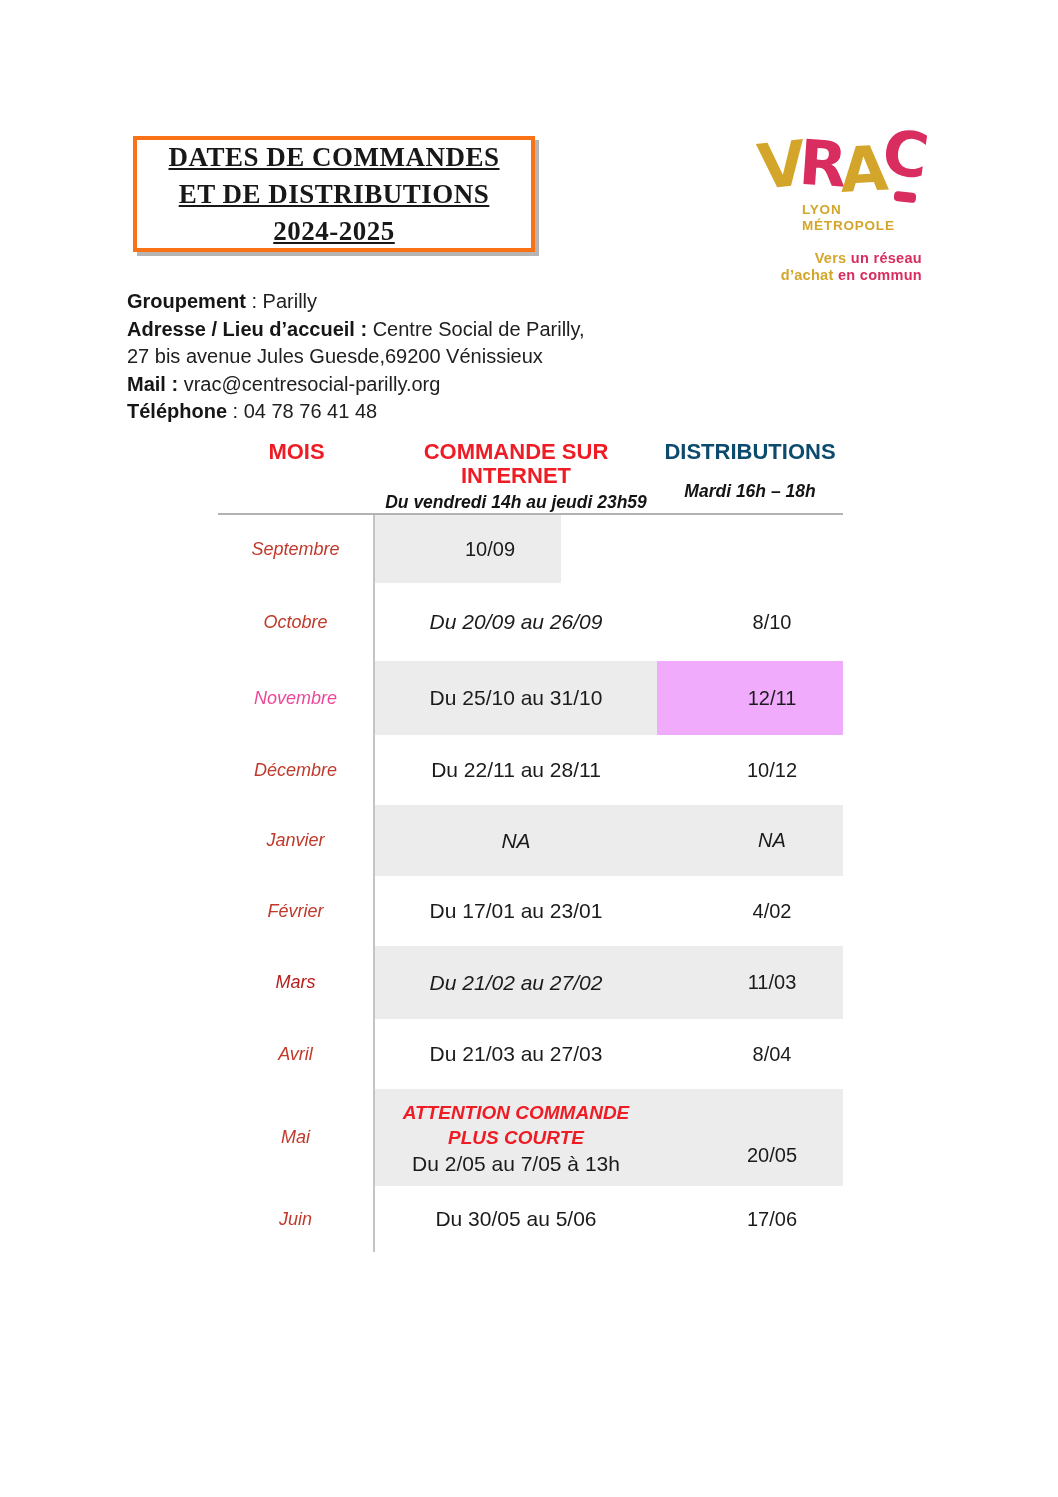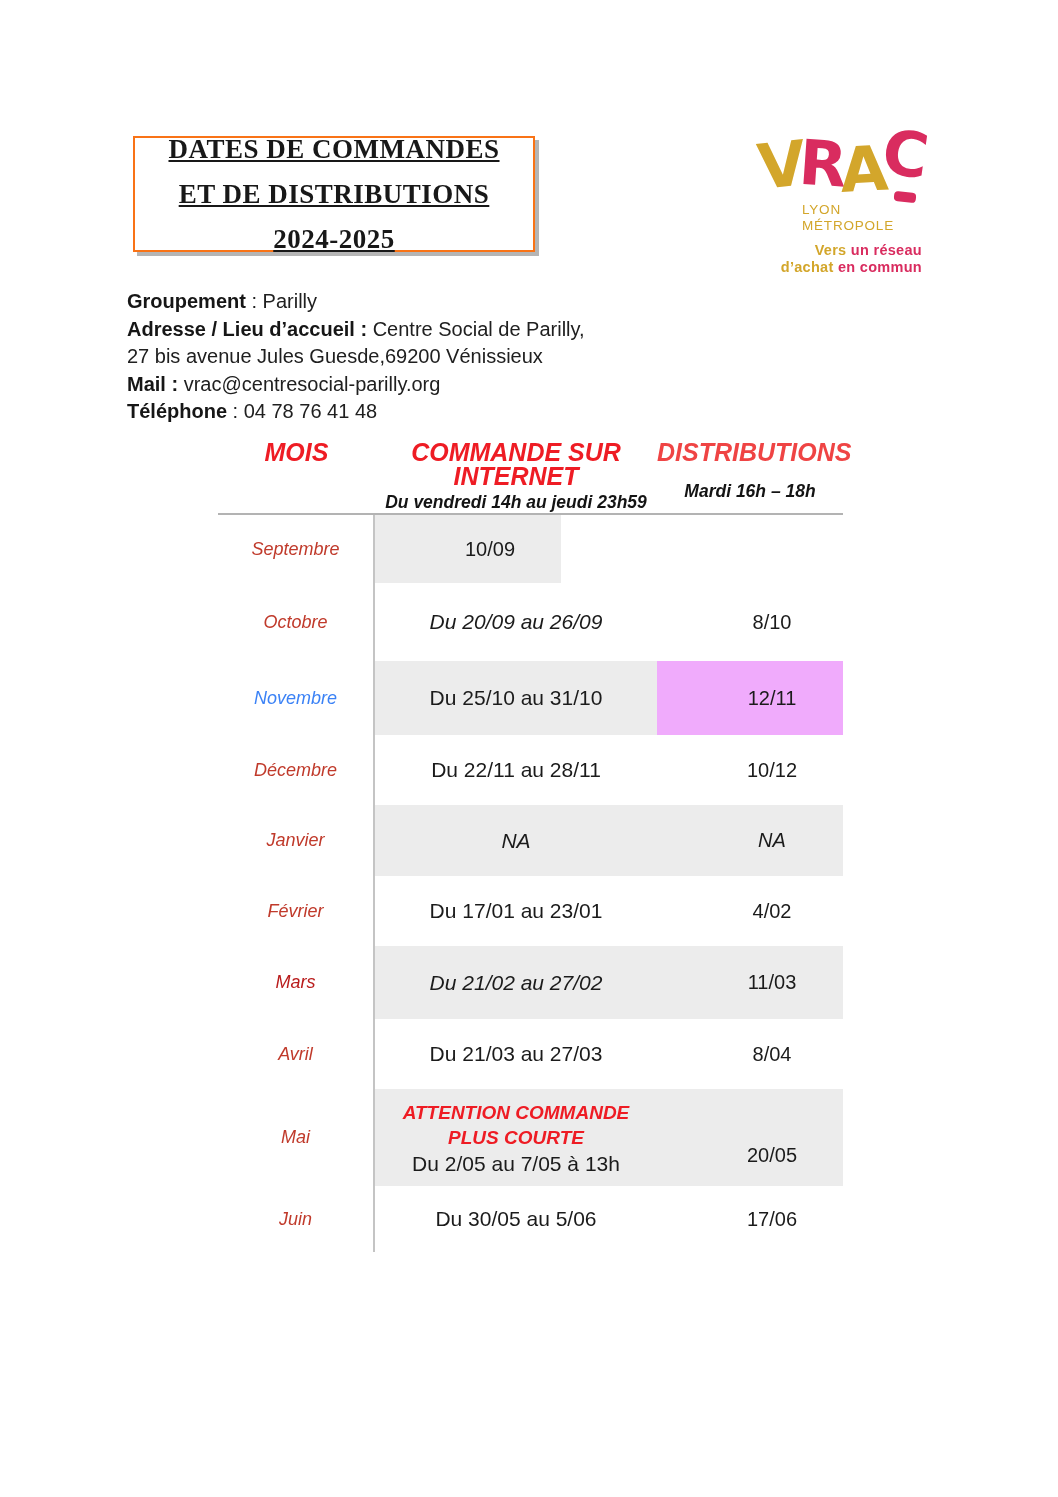--- a/index.html
+++ b/index.html
@@ -10,25 +10,25 @@
     background:#ffffff;
     font-family:"Liberation Sans", sans-serif;
     color:#1d1d1d;
     overflow:hidden;
   }
 
   
   .title-box {
     position:absolute; left:133px; top:136px;
     width:402px; height:116px;
-    border:2px solid #f97316;
+    border:4px solid #f97316;
     box-shadow:4px 4px 0 #b5b5b5;
     background:#fff;
     display:flex; flex-direction:column; align-items:center; justify-content:center;
-    gap:12px;
+    gap:4px;
   }
   .title-line {
     font-family:"Liberation Serif", serif;
     font-weight:bold; font-size:27px; line-height:33px;
     color:#181818; text-decoration:underline;
     letter-spacing:0.5px;
   }
 
   
   .logo { position:absolute; left:754px; top:126px; width:168px; }
@@ -42,42 +42,42 @@
   .vl-v { transform:rotate(-6deg); }
   .vl-r { transform:rotate(4deg) translateY(-2px); }
   .vl-a { transform:rotate(-3deg) translateY(4px); }
   .vl-c { transform:rotate(8deg) translateY(-12px); }
   .c-bar {
     position:absolute; right:6px; top:66px;
     width:22px; height:10px; border-radius:4px;
     transform:rotate(6deg);
   }
   .lyon-metropole {
-    margin:-10px 0 8px 48px;
-    font-weight:normal; font-size:13.5px; line-height:16px;
+    margin:-10px 0 16px 48px;
+    font-weight:bold; font-size:13.5px; line-height:16px;
     letter-spacing:0.8px;
   }
   .tagline {
     margin-top:8px; text-align:right;
     font-weight:bold; font-size:14.5px; line-height:17px;
     letter-spacing:0.3px; white-space:nowrap;
   }
 
   
   .contact { position:absolute; left:127px; top:288px; font-size:20px; line-height:27.5px; color:#202020; }
   .contact b { font-weight:bold; color:#161616; }
 
   
   .sched { position:absolute; left:218px; top:440px; width:625px; }
   .thead { display:flex; }
   .th { text-align:center; }
   .th-mois  { width:157px; }
   .th-cmd   { width:282px; }
   .th-dist  { width:186px; }
-  .th-label { font-weight:bold; font-style:italic; font-size:25px; line-height:24px; }
+  .th-label { font-weight:bold; font-size:22px; line-height:24px; }
   .th-sub   { font-weight:bold; font-style:italic; font-size:17.5px; line-height:22px; color:#141414; margin-top:3px; }
   .th-sub-dist { margin-top:16px; }
 
   .tbody { border-top:2px solid #b3b3b3; }
   .trow { display:flex; }
   .cell { display:flex; align-items:center; justify-content:center; text-align:center; }
   .c-month { width:157px; background:#fff; border-right:2px solid #c4c4c4; }
   .c-cmd   { width:282px; flex-direction:column; }
   .c-dist  { width:186px; }
   .month-text { font-style:italic; font-size:18px; }
@@ -129,21 +129,21 @@
   <div class="sched">
     <div class="thead">
       <div class="th th-mois">
         <div class="th-label" style="color:#ee1c24">MOIS</div>
       </div>
       <div class="th th-cmd">
         <div class="th-label" style="color:#ee1c24">COMMANDE SUR INTERNET</div>
         <div class="th-sub">Du vendredi 14h au jeudi 23h59</div>
       </div>
       <div class="th th-dist">
-        <div class="th-label" style="color:#ef4444">DISTRIBUTIONS</div>
+        <div class="th-label" style="color:#0c4a6e">DISTRIBUTIONS</div>
         <div class="th-sub th-sub-dist">Mardi 16h – 18h</div>
       </div>
     </div>
 
     <div class="tbody">
 
       <div class="trow h68">
         <div class="cell c-month">
             <span class="month-text" style="color:#c03a2b">Septembre</span>
           </div>
@@ -159,21 +159,21 @@
         <div class="cell c-cmd">
             <span class="cmd-text it">Du 20/09 au 26/09</span>
           </div>
         <div class="cell c-dist">
             <span class="dist-text">8/10</span>
           </div>
       </div>
 
       <div class="trow h74">
         <div class="cell c-month">
-            <span class="month-text" style="color:#3b82f6">Novembre</span>
+            <span class="month-text" style="color:#ec4899">Novembre</span>
           </div>
         <div class="cell c-cmd" style="background:#ececec">
             <span class="cmd-text">Du 25/10 au 31/10</span>
           </div>
         <div class="cell c-dist" style="background:#f0abfc">
             <span class="dist-text">12/11</span>
           </div>
       </div>
 
       <div class="trow h70">

